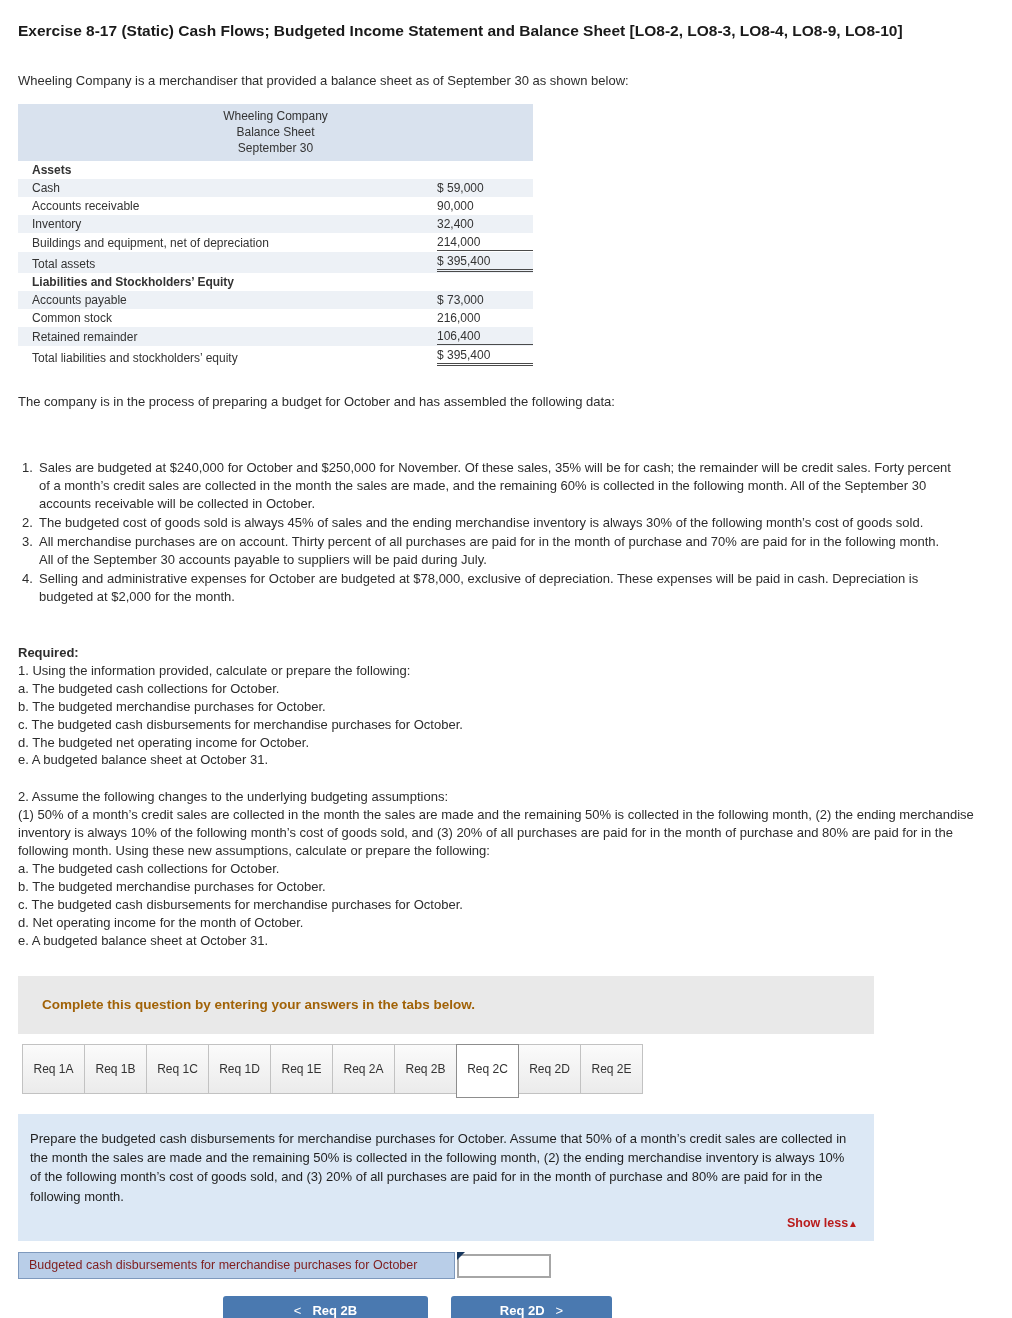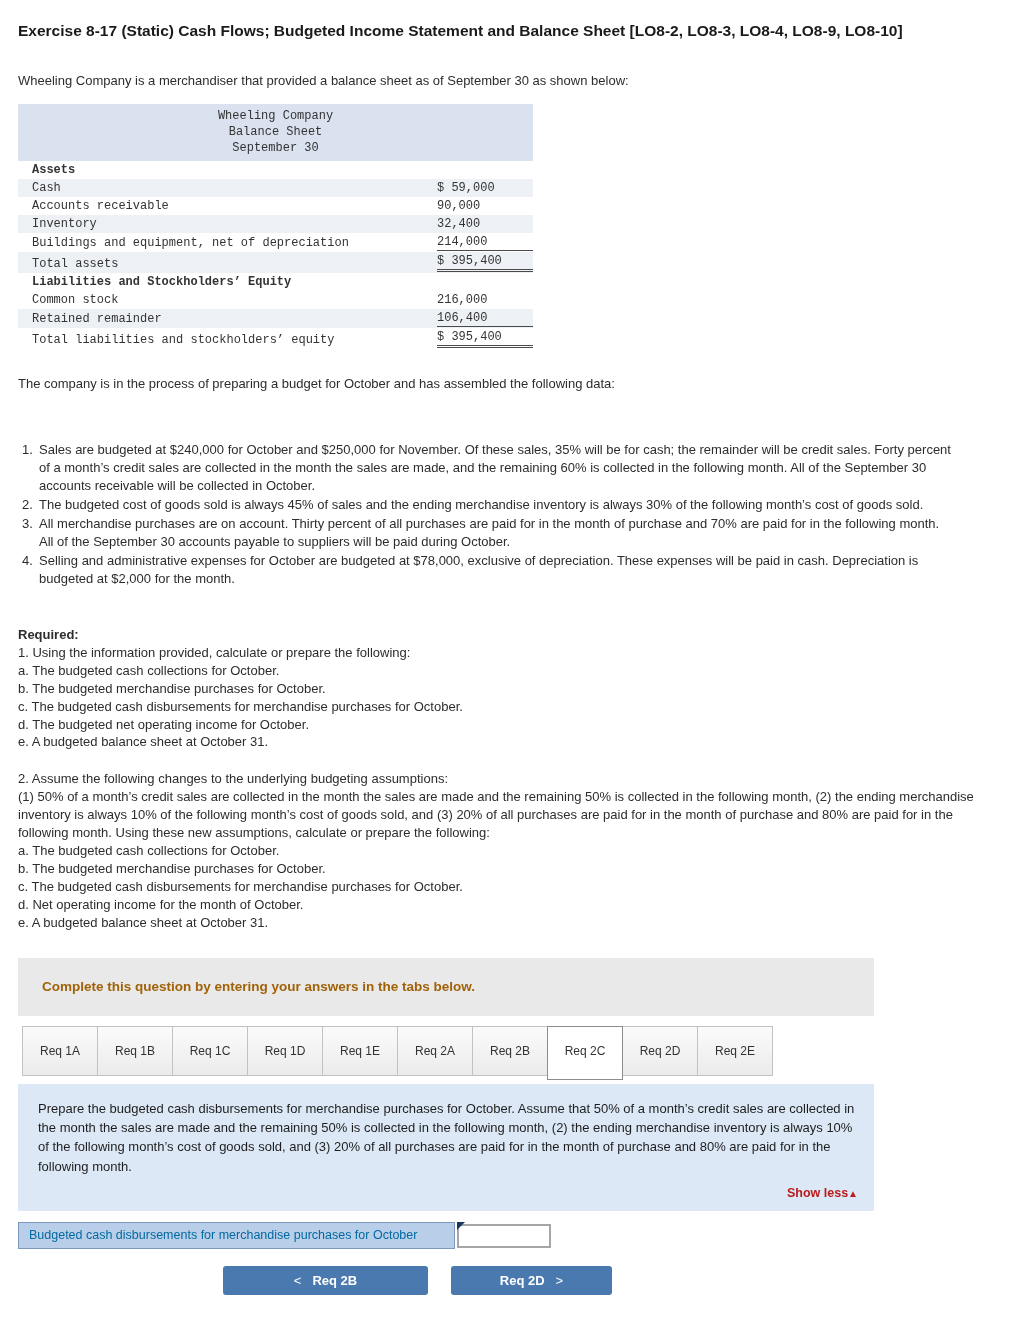--- a/index.html
+++ b/index.html
@@ -13,21 +13,21 @@
   .exercise-title {
     font-size: 15.5px; font-weight: 700; color: #1a1a1a;
     line-height: 1.45; margin: 0; max-width: 948px;
   }
   .intro-p { margin: 30px 0 0 0; }
   .data-intro-p { margin: 26px 0 0 0; }
 
   
   .bs-table {
     margin-top: 14px; width: 515px;
-    font-family: Liberation Mono, monospace;
+    font-family: Liberation Sans, sans-serif;
     font-size: 12px; color: #333; line-height: 16px;
   }
   .bs-head { background: #d9e2ee; text-align: center; padding: 4px 0 5px 0; }
   .bs-row { display: flex; align-items: flex-end; padding: 1px 0; }
   .bs-row .lbl { flex: 1; padding-left: 14px; white-space: nowrap; }
   .bs-row .amt { width: 96px; flex: none; text-align: left; padding-right: 4px; box-sizing: border-box; }
   .bs-row.shade { background: #edf1f6; }
   .bs-row.heading .lbl { font-weight: 700; }
   .amt.rule-under { border-bottom: 1px solid #4a4a4a; }
   .amt.dbl-under { border-bottom: 3px double #4a4a4a; }
@@ -45,47 +45,47 @@
   .req-gap { height: 19px; }
 
   
   .widget { margin-top: 26px; width: 856px; }
   .banner {
     background: #e9e9e9; padding: 20px 24px; font-weight: 700;
     font-size: 13.5px; color: #a16207;
   }
   .tab-bar { display: flex; margin: 10px 0 0 4px; }
   .tab {
-    width: 76px; box-sizing: border-box; text-align: center;
+    width: 63px; box-sizing: border-box; text-align: center;
     padding: 16px 0 15px 0; font-size: 12px; color: #333;
     background: linear-gradient(#fbfbfb, #ebebeb);
     border: 1px solid #c2c2c2; margin-left: -1px; cursor: pointer;
   }
   .tab:first-child { margin-left: 0; }
   .tab.active {
     background: #ffffff; border-color: #8d8d8d;
     position: relative; z-index: 2;
     padding-bottom: 19px; margin-bottom: -4px;
   }
   .panel {
-    background: #dce8f5; margin-top: 8px;
-    padding: 15px 16px 9px 20px; box-sizing: border-box;
+    background: #dce8f5; margin-top: 20px;
+    padding: 15px 16px 9px 12px; box-sizing: border-box;
   }
   .panel-text { max-width: 832px; line-height: 1.48; color: #1e1e1e; }
   .show-less {
     text-align: right; color: #b91c1c; font-weight: 700;
     font-size: 12.5px; margin-top: 9px; cursor: pointer;
   }
   .show-less .arrow { font-size: 10px; }
 
   .answer-row { display: flex; align-items: center; margin-top: 11px; }
   .answer-label {
     background: #b9cee8; border: 1px solid #7e99bd;
     width: 437px; box-sizing: border-box; padding: 4px 10px;
-    font-size: 12.5px; color: #0369a1;
+    font-size: 12.5px; color: #7f1d1d;
   }
   .answer-input-wrap { display: flex; align-items: center; margin-left: 2px; position: relative; }
   .marker {
     width: 0; height: 0; position: absolute; left: 0; top: -2px; z-index: 2;
     border-top: 8px solid #17375e; border-right: 8px solid transparent;
   }
   .answer-input {
     width: 86px; height: 18px; border: 2px solid #a6a6a6;
     background: #fff; font-family: "Liberation Sans", sans-serif; font-size: 13px;
   }
@@ -137,20 +137,24 @@
       <span class="amt rule-under">214,000</span>
     </div>
     <div class="bs-row shade">
       <span class="lbl">Total assets</span>
       <span class="amt dbl-under">$ 395,400</span>
     </div>
     <div class="bs-row heading">
       <span class="lbl">Liabilities and Stockholders’ Equity</span>
       <span class="amt"></span>
     </div>
+    <div class="bs-row shade">
+      <span class="lbl">Accounts payable</span>
+      <span class="amt">$ 73,000</span>
+    </div>
     <div class="bs-row">
       <span class="lbl">Common stock</span>
       <span class="amt">216,000</span>
     </div>
     <div class="bs-row shade">
       <span class="lbl">Retained remainder</span>
       <span class="amt rule-under">106,400</span>
     </div>
     <div class="bs-row">
       <span class="lbl">Total liabilities and stockholders’ equity</span>
@@ -164,21 +168,21 @@
     <div class="num-item">
       <span class="num">1.</span>
       <span class="txt">Sales are budgeted at $240,000 for October and $250,000 for November. Of these sales, 35% will be for cash; the remainder will be credit sales. Forty percent of a month’s credit sales are collected in the month the sales are made, and the remaining 60% is collected in the following month. All of the September 30 accounts receivable will be collected in October.</span>
     </div>
     <div class="num-item">
       <span class="num">2.</span>
       <span class="txt">The budgeted cost of goods sold is always 45% of sales and the ending merchandise inventory is always 30% of the following month’s cost of goods sold.</span>
     </div>
     <div class="num-item">
       <span class="num">3.</span>
-      <span class="txt">All merchandise purchases are on account. Thirty percent of all purchases are paid for in the month of purchase and 70% are paid for in the following month. All of the September 30 accounts payable to suppliers will be paid during October.</span>
+      <span class="txt">All merchandise purchases are on account. Thirty percent of all purchases are paid for in the month of purchase and 70% are paid for in the following month. All of the September 30 accounts payable to suppliers will be paid during July.</span>
     </div>
     <div class="num-item">
       <span class="num">4.</span>
       <span class="txt">Selling and administrative expenses for October are budgeted at $78,000, exclusive of depreciation. These expenses will be paid in cash. Depreciation is budgeted at $2,000 for the month.</span>
     </div>
   </div>
 
   <div class="required">
     <p class="bold">Required:</p>
     <p>1. Using the information provided, calculate or prepare the following:</p>

